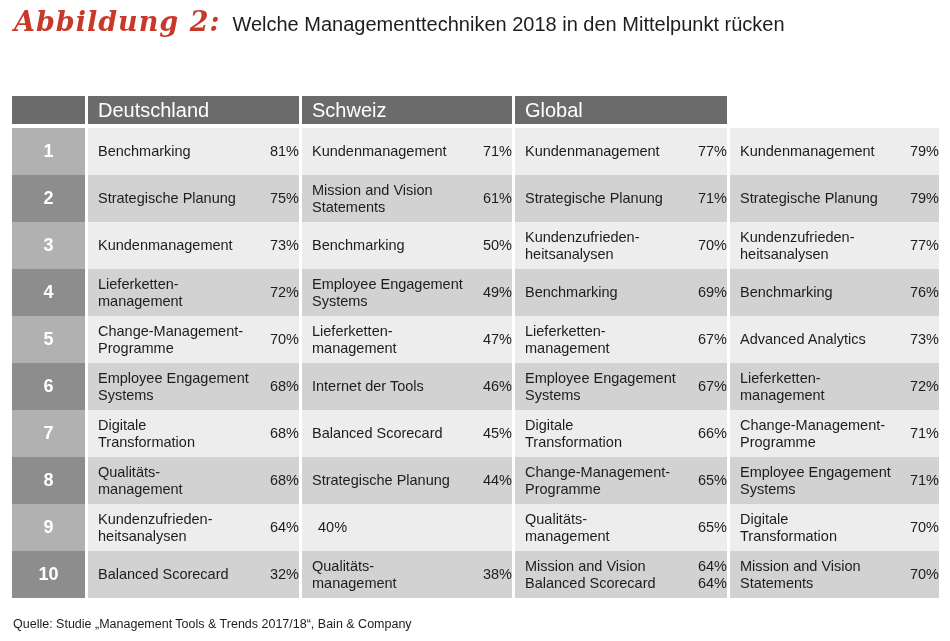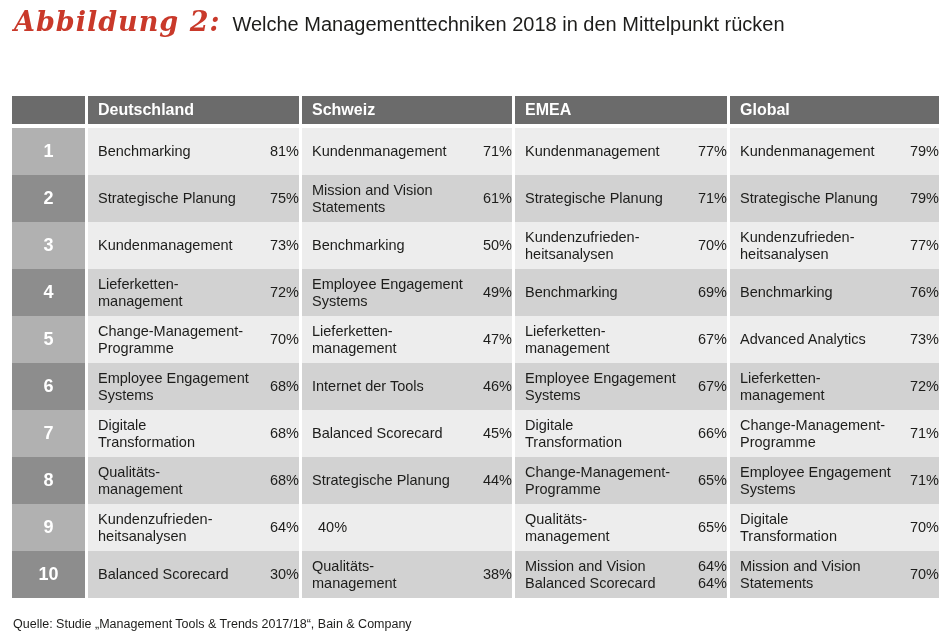--- a/index.html
+++ b/index.html
@@ -35,22 +35,22 @@
   .table-wrap { position: absolute; left: 12px; top: 62px; width: 927px; }
   .grid-row {
     display: grid;
     grid-template-columns: 73px 211px 210px 212px 209px;
     column-gap: 3px;
   }
   .header-row { height: 62px; margin-bottom: 4px; }
   .header-cell {
     background: var(--header-bg, #6b6b6b);
     color: #ffffff;
-    font-weight: bold;
-    font-size: 16px;
+    font-weight: normal;
+    font-size: 20px;
     display: flex; align-items: center;
     padding-left: 10px;
     box-sizing: border-box;
     margin-top: 34px;
   }
   .header-cell.blank { padding-left: 0; }
 
   .body-row { height: 47px; }
   .rank-cell {
     color: #ffffff;
@@ -87,21 +87,20 @@
 <div class="title-row">
   <span class="title-label">Abbildung 2:</span>
   <span class="title-text">Welche Managementtechniken 2018 in den Mittelpunkt rücken</span>
 </div>
 
 <div class="table-wrap">
   <div class="grid-row header-row">
     <div class="header-cell blank"></div>
     <div class="header-cell">Deutschland</div>
     <div class="header-cell">Schweiz</div>
-    <div class="header-cell">EMEA</div>
     <div class="header-cell">Global</div>
   </div>
   <div id="table-body">
       <div class="grid-row body-row odd">
         <div class="rank-cell">1</div>
         <div class="tech-cell">
           <span class="tech-name">Benchmarking</span>
           <span class="tech-value">81%</span>
         </div>
         <div class="tech-cell">
@@ -285,21 +284,21 @@
         <div class="tech-cell">
           <span class="tech-name">Digitale
 Transformation</span>
           <span class="tech-value">70%</span>
         </div>
       </div>
       <div class="grid-row body-row even">
         <div class="rank-cell">10</div>
         <div class="tech-cell">
           <span class="tech-name">Balanced Scorecard</span>
-          <span class="tech-value">30%</span>
+          <span class="tech-value">32%</span>
         </div>
         <div class="tech-cell">
           <span class="tech-name">Qualitäts-
 management</span>
           <span class="tech-value">38%</span>
         </div>
         <div class="tech-cell">
           <span class="tech-name">Mission and Vision
 Balanced Scorecard</span>
           <span class="tech-value">64%

